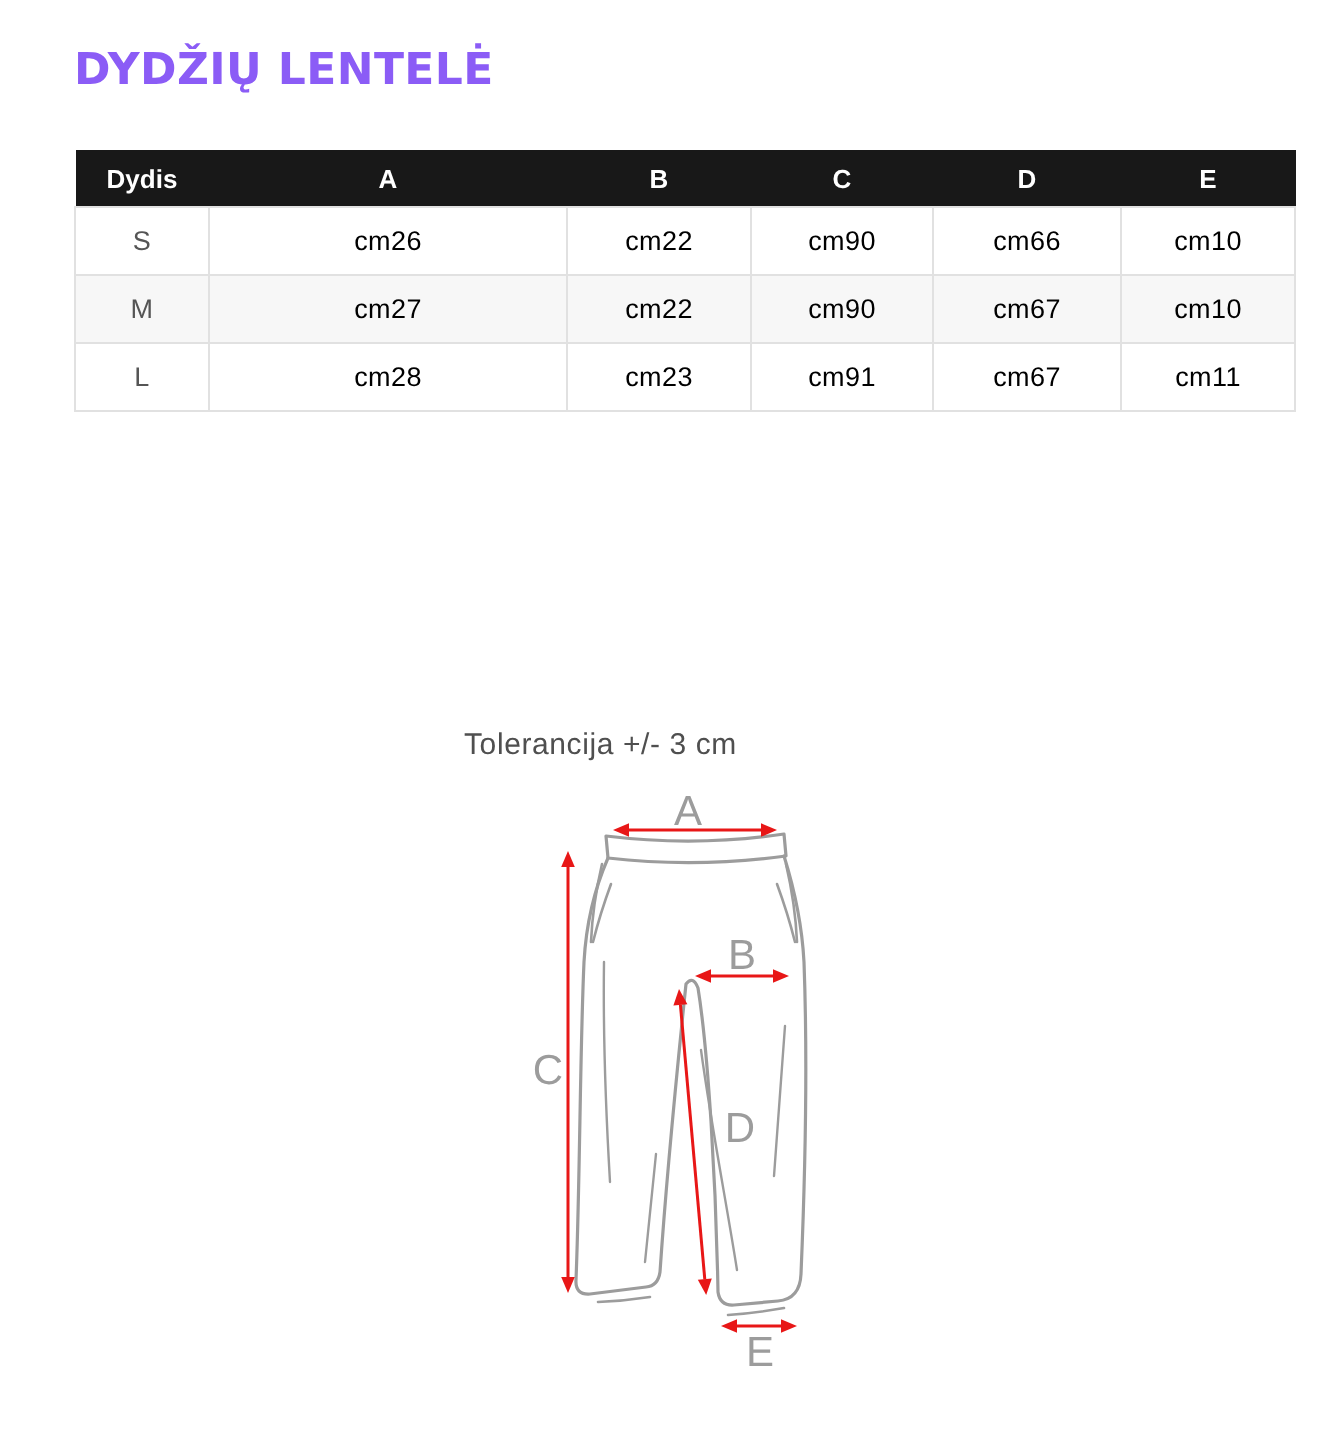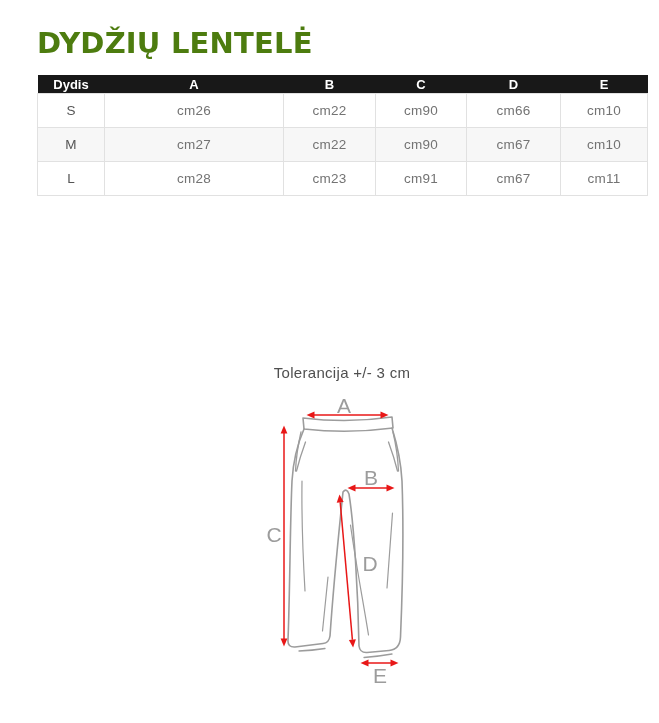--- a/index.html
+++ b/index.html
@@ -8,47 +8,47 @@
     background:#ffffff;
     font-family:"Liberation Sans", sans-serif;
     position:relative; overflow:hidden;
     -webkit-font-smoothing:antialiased;
   }
   .page { position:absolute; inset:0; }
 
   .page-title {
     position:absolute; left:37px; top:9px;
     font-family:"DejaVu Sans", sans-serif;
-    font-size:29px; font-weight:800; letter-spacing:0.2px;
-    color:#4d7c0f; line-height:1.1; white-space:nowrap;
+    font-size:22px; font-weight:800; letter-spacing:0.2px;
+    color:#8b5cf6; line-height:1.1; white-space:nowrap;
   }
 
   table.size-table {
     position:absolute; left:37px; top:75px;
     width:610px; border-collapse:collapse; table-layout:fixed;
   }
   table.size-table thead th {
     background:#181818; color:#ffffff;
     font-size:13px; font-weight:700;
-    height:18px; padding:0; text-align:center;
+    height:28px; padding:0; text-align:center;
     border:none;
   }
   table.size-table tbody td {
     border:1px solid #e1e1e1;
     height:33px; padding:0;
     text-align:center; vertical-align:middle;
-    font-size:13.5px; color:#737373; letter-spacing:0.2px;
+    font-size:13.5px; color:#000000; letter-spacing:0.2px;
     background:#ffffff;
   }
   table.size-table tbody tr:nth-child(even) td { background:#f7f7f7; }
   table.size-table tbody td.size-col { color:#555555; }
 
   .tolerance-note {
     position:absolute; left:232px; top:364px; width:220px;
-    text-align:center; font-size:15px; color:#4f4f4f; letter-spacing:0.3px;
+    text-align:left; font-size:15px; color:#4f4f4f; letter-spacing:0.3px;
   }
 
   .pants-diagram { position:absolute; left:240px; top:385px; width:240px; height:330px; }
 
   .diagram-label {
     font-family:"Liberation Sans", sans-serif;
     font-size:21px; fill:#9c9c9c;
   }
 </style>
 </head>

